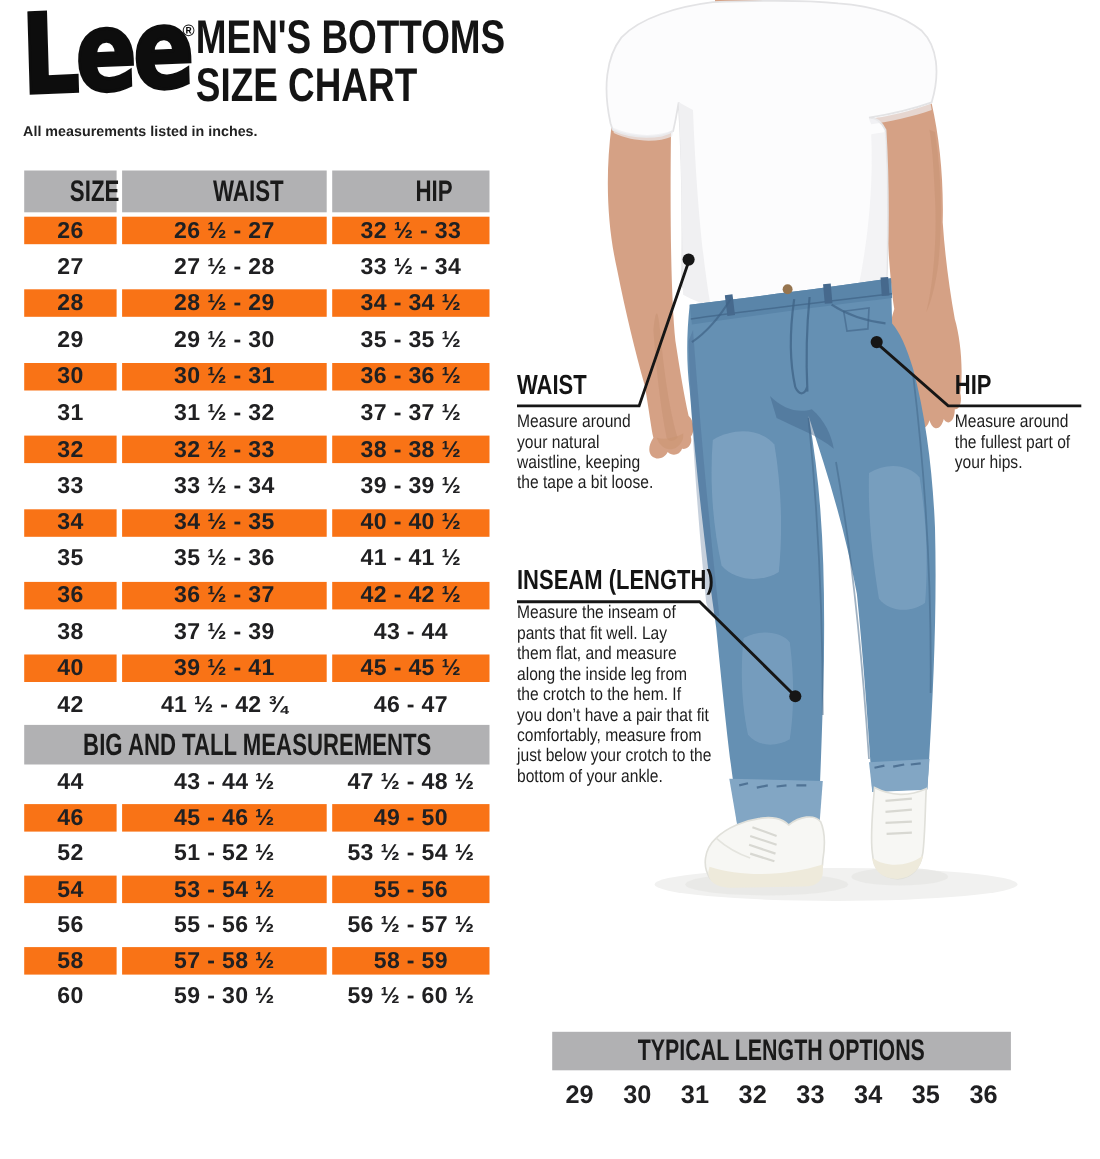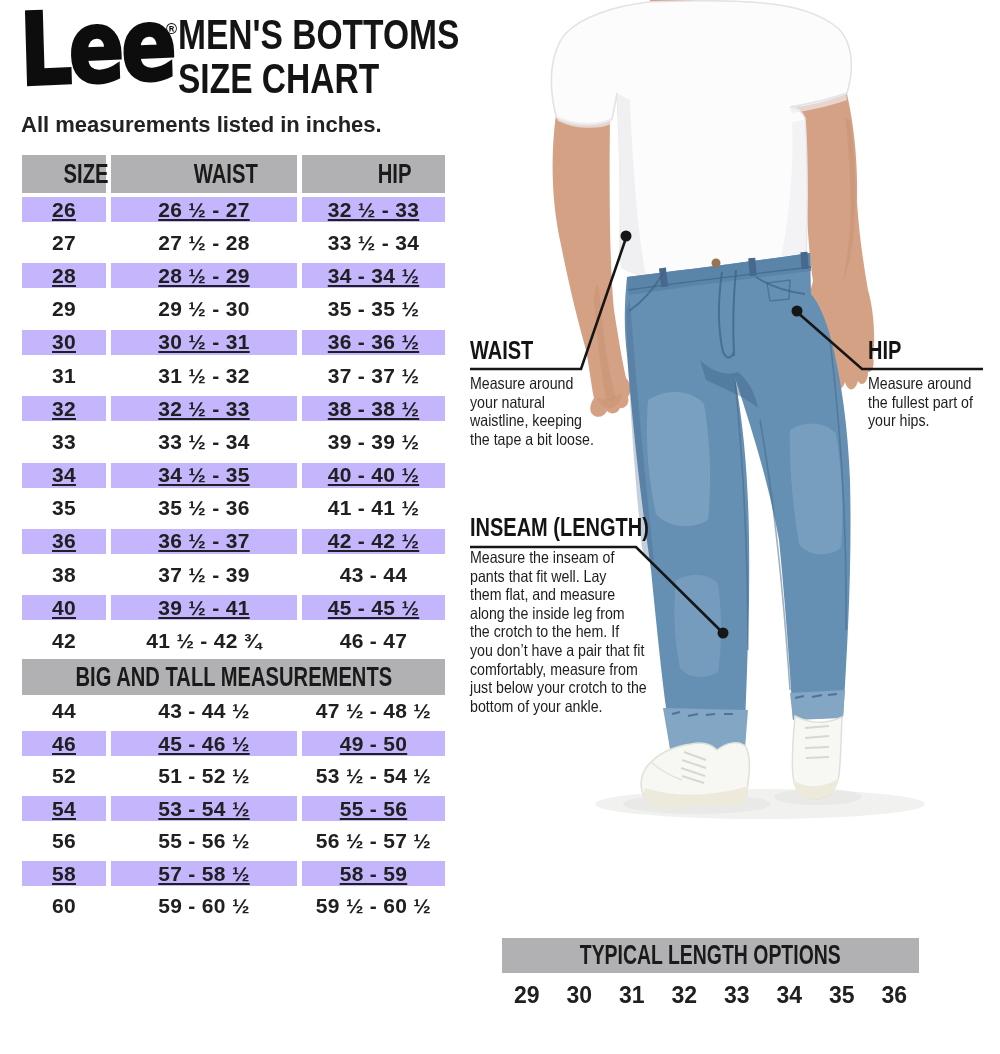--- a/index.html
+++ b/index.html
@@ -14,41 +14,41 @@
     font-family:"DejaVu Sans", sans-serif; font-weight:bold; font-size:100px;
     letter-spacing:-4px; color:#0d0d0d; -webkit-text-stroke:3px #0d0d0d;
     display:inline-block; transform:scaleX(.82) rotate(-2deg); transform-origin:left top;
   }
   .reg-mark { position:absolute; left:148px; top:28px; font-size:15px; font-weight:bold; color:#0d0d0d; }
   .headline { position:absolute; left:178px; top:12px; }
   .headline .hl {
     display:block; font-weight:bold; font-size:43px; line-height:44px; color:#141414;
     transform:scaleX(.78); transform-origin:left; white-space:nowrap; letter-spacing:0;
   }
-  .subtitle { position:absolute; left:21px; top:112px; font-size:22px; font-weight:bold; color:#222; }
+  .subtitle { position:absolute; left:21px; top:112px; font-size:13px; font-weight:bold; color:#222; }
 
   
   .size-table { position:absolute; left:22px; top:155px; width:423px; }
   .band {
     background:#b1b1b3; display:flex; align-items:center; justify-content:center;
   }
   .band .cond { font-weight:bold; font-size:28px; color:#1a1a1a; }
   .cond { display:inline-block; transform:scaleX(.72); transform-origin:center; white-space:nowrap; }
   .head-row { display:flex; gap:5px; height:38px; }
   .head-cell { background:#b1b1b3; display:flex; align-items:center; justify-content:center;padding-left:43px; }
   .c-size { width:84px; flex:none; }
   .c-waist { width:186px; flex:none; }
   .c-hip { width:143px; flex:none; }
   .head-cell span { font-weight:bold; font-size:27px; color:#1a1a1a;
     display:inline-block; transform:scaleX(.75); white-space:nowrap; }
   .t-row { display:flex; gap:5px; height:33.2px; align-items:center; }
   .t-row.big { height:32.6px; }
   .t-cell { height:25px; display:flex; align-items:center; justify-content:center;
     font-weight:bold; font-size:21px; letter-spacing:.3px; color:#202022; }
-  .t-row.shaded .t-cell { background:#c4b5fd;text-decoration:underline; }
+  .t-row.shaded .t-cell { background:#f97316; }
   .bigtall-band { height:36px; margin-top:1px; }
 
   
   .length-box { position:absolute; left:502px; top:902px; width:417px; }
   .length-band { height:35px;margin-top:36px; }
   .length-band .cond { font-size:27px; }
   .length-values { display:flex; justify-content:space-between; padding:9px 12px 0 12px; }
   .length-values span { font-weight:bold; font-size:23px; color:#202022; }
 
   
@@ -196,21 +196,21 @@
           <span class="t-cell c-waist">55 - 56 ½</span>
           <span class="t-cell c-hip">56 ½ - 57 ½</span>
         </div>
         <div class="t-row shaded big">
           <span class="t-cell c-size">58</span>
           <span class="t-cell c-waist">57 - 58 ½</span>
           <span class="t-cell c-hip">58 - 59</span>
         </div>
         <div class="t-row big">
           <span class="t-cell c-size">60</span>
-          <span class="t-cell c-waist">59 - 60 ½</span>
+          <span class="t-cell c-waist">59 - 30 ½</span>
           <span class="t-cell c-hip">59 ½ - 60 ½</span>
         </div>
       </div>
   </div>
 
   <svg class="model-svg" viewBox="0 0 1000 1054" aria-hidden="true">
 
     <ellipse cx="760" cy="804" rx="165" ry="15" fill="#f1f1f0"></ellipse>
     <ellipse cx="697" cy="804" rx="74" ry="10" fill="#e7e7e5" opacity=".8"></ellipse>
     <ellipse cx="818" cy="797" rx="44" ry="8" fill="#e7e7e5" opacity=".8"></ellipse>

